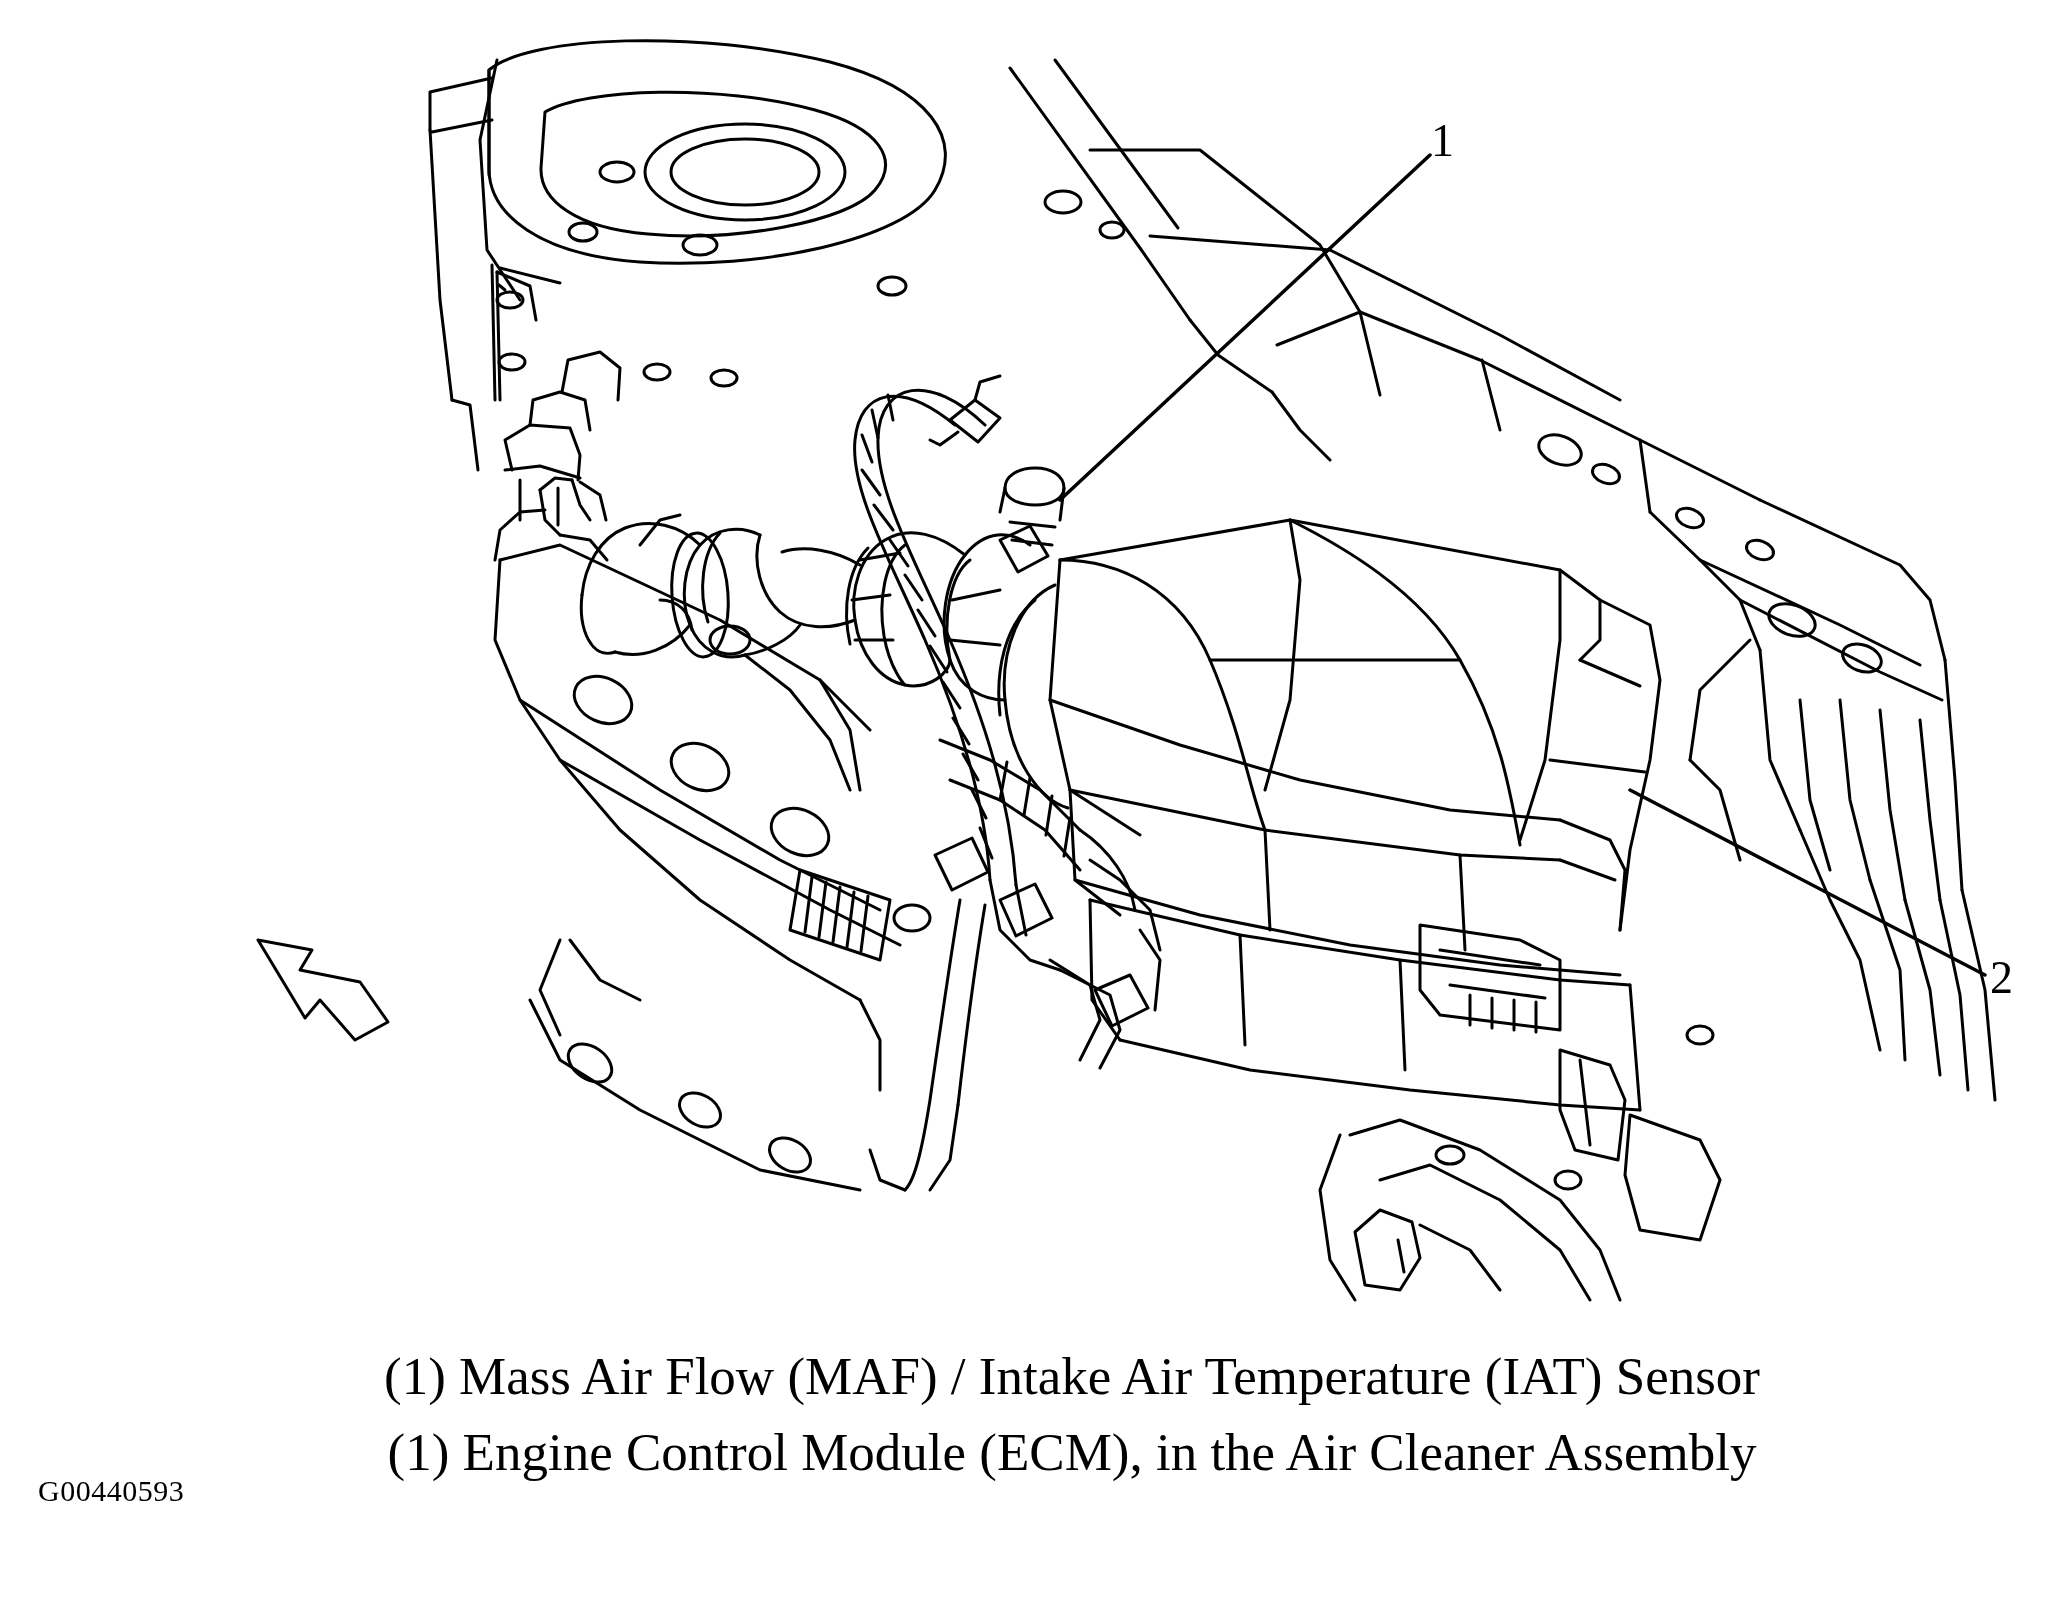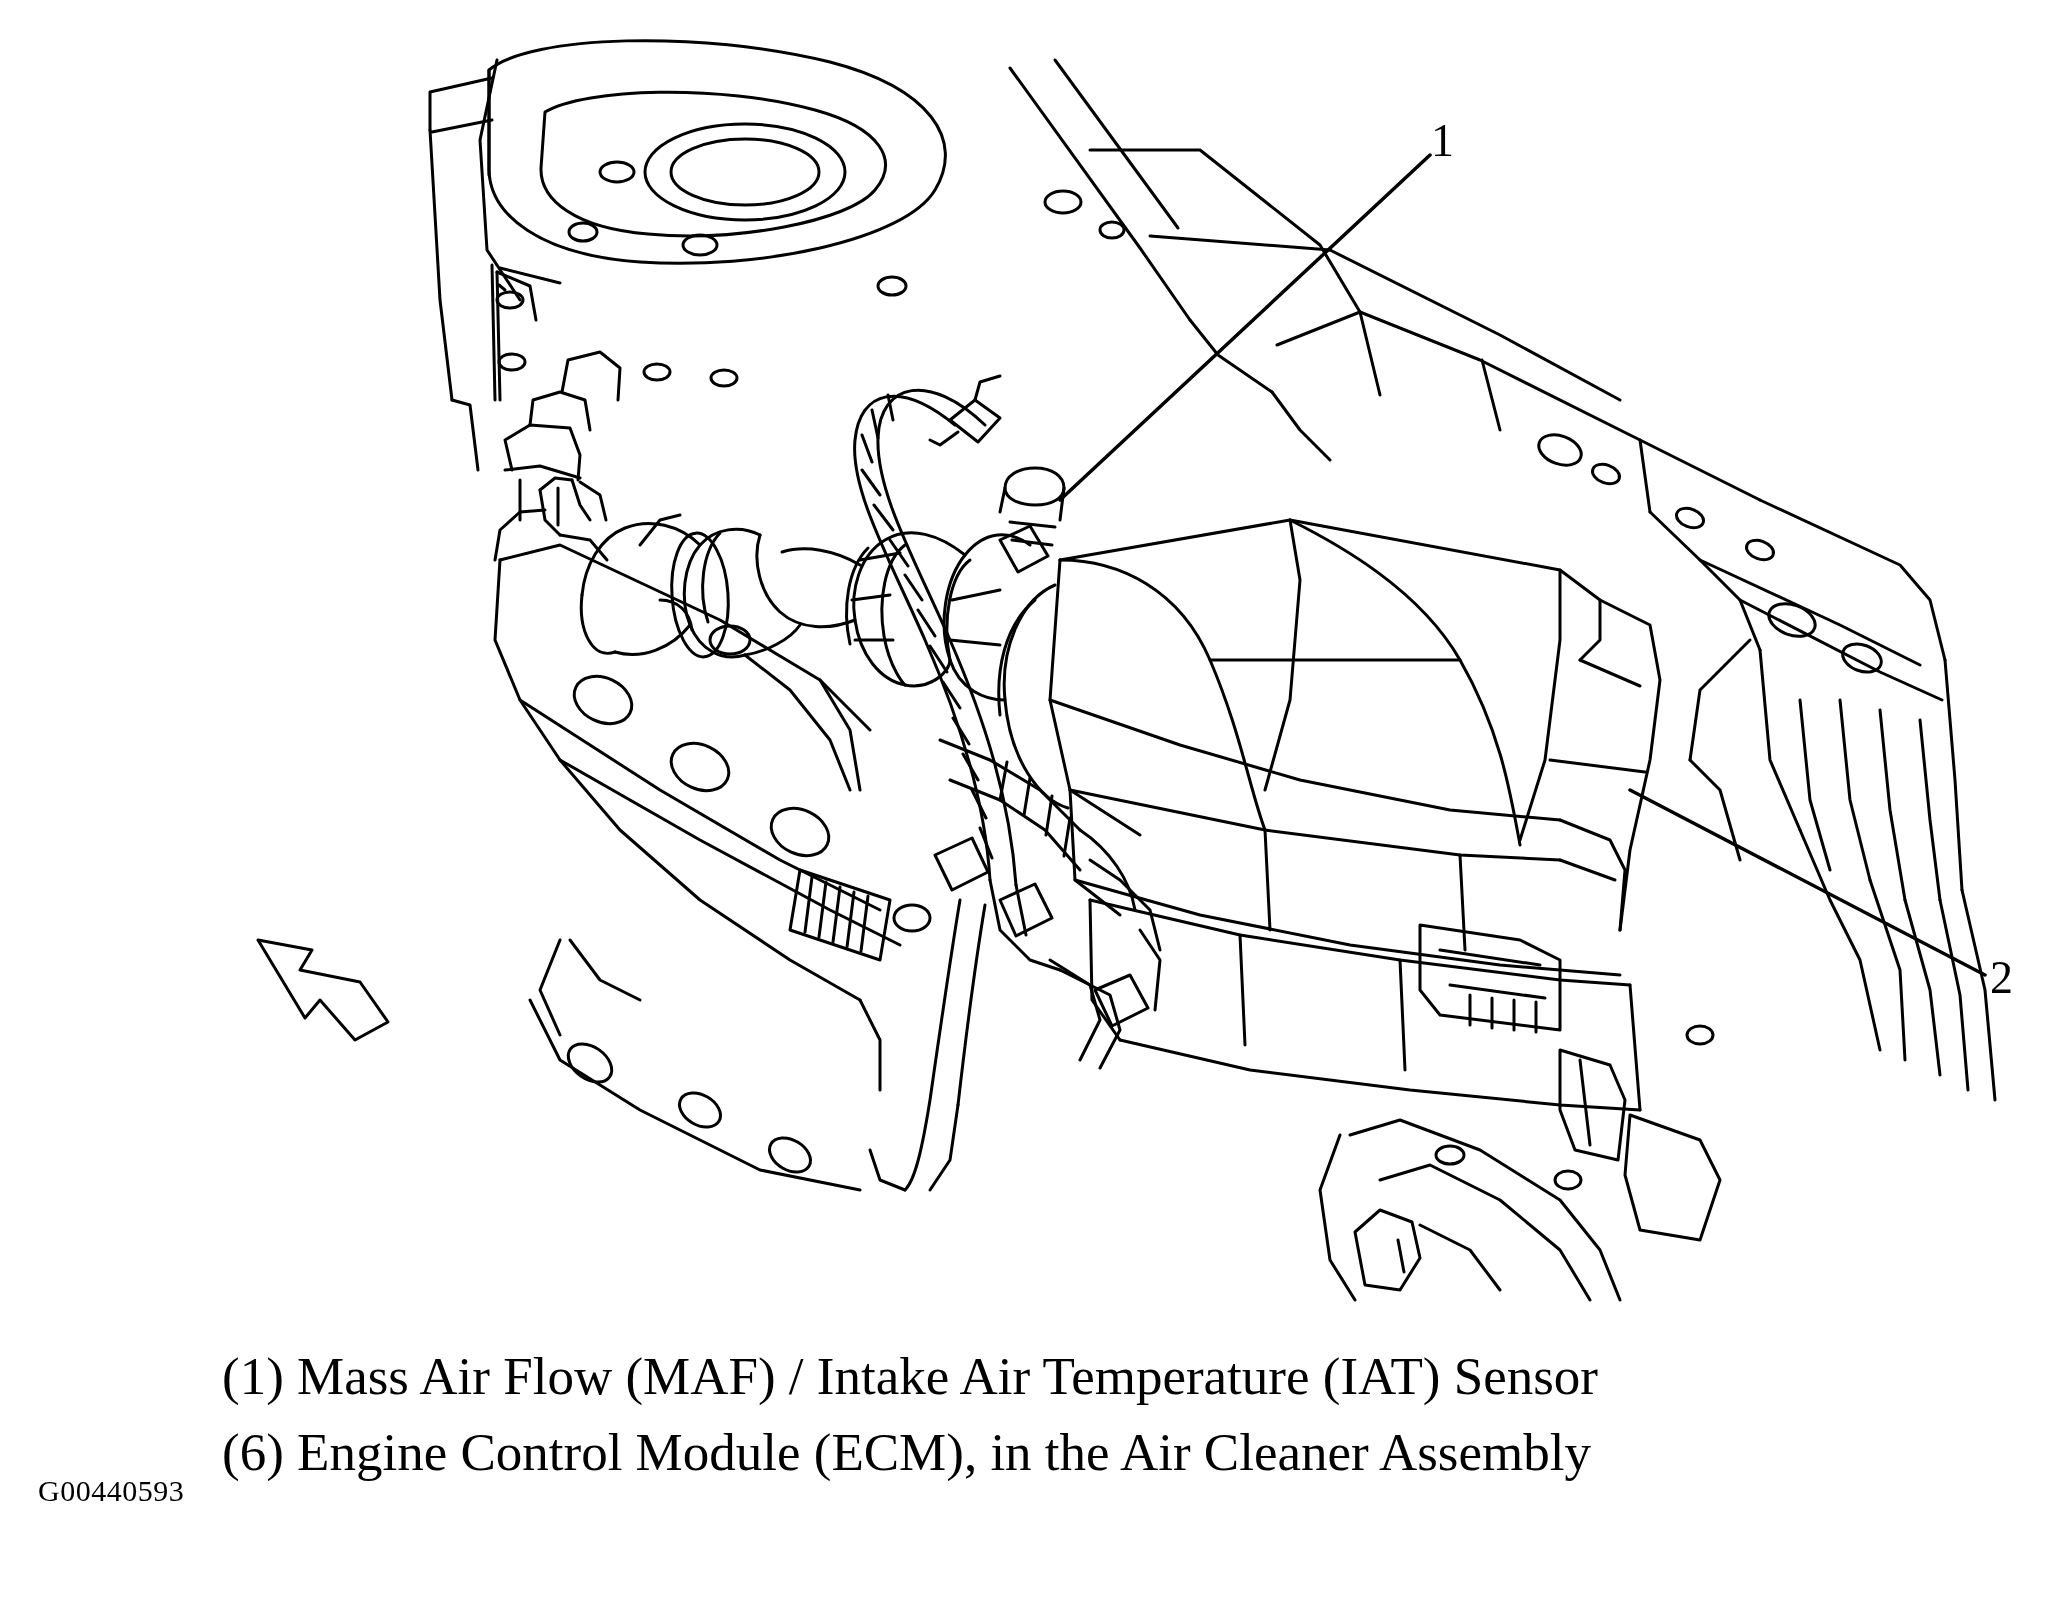--- a/index.html
+++ b/index.html
@@ -45,20 +45,21 @@
     left: 222px;
     top: 1338px;
     width: 1700px;
   }
   .legend-line {
     font-family: "Liberation Serif", serif;
     font-size: 53px;
     line-height: 76px;
     white-space: nowrap;
     color: #000000;
+    text-align: center;
   }
   #figure-id {
     position: absolute;
     left: 38px;
     top: 1474px;
     font-family: "Liberation Serif", serif;
     font-size: 30px;
     letter-spacing: 0.5px;
     color: #000000;
   }
@@ -306,18 +307,18 @@
       </g>
 
     </svg>
   </div>
 
   <div class="callout-num" id="callout-1">1</div>
   <div class="callout-num" id="callout-2">2</div>
 
   <div id="legend">
     <div class="legend-line">(1) Mass Air Flow (MAF) / Intake Air Temperature (IAT) Sensor</div>
-    <div class="legend-line">(6) Engine Control Module (ECM), in the Air Cleaner Assembly</div>
+    <div class="legend-line">(1) Engine Control Module (ECM), in the Air Cleaner Assembly</div>
   </div>
 
   <div id="figure-id">G00440593</div>
 
 </div>
 
 </body></html>

